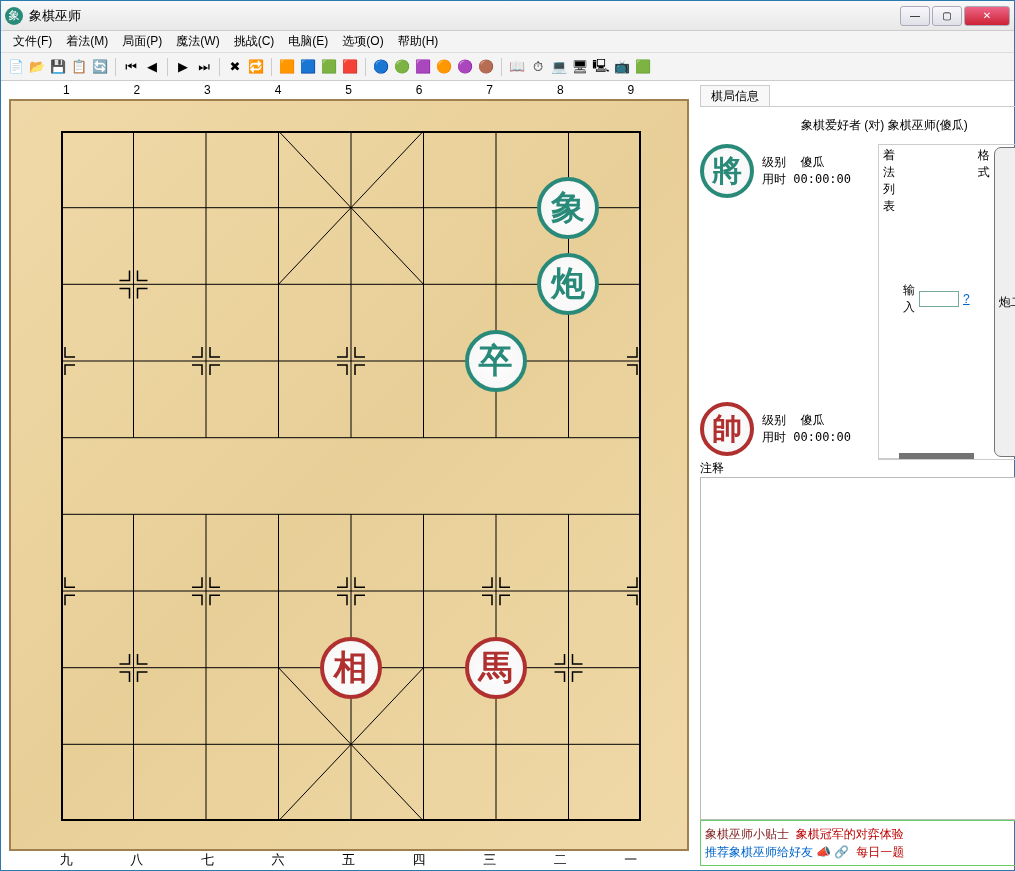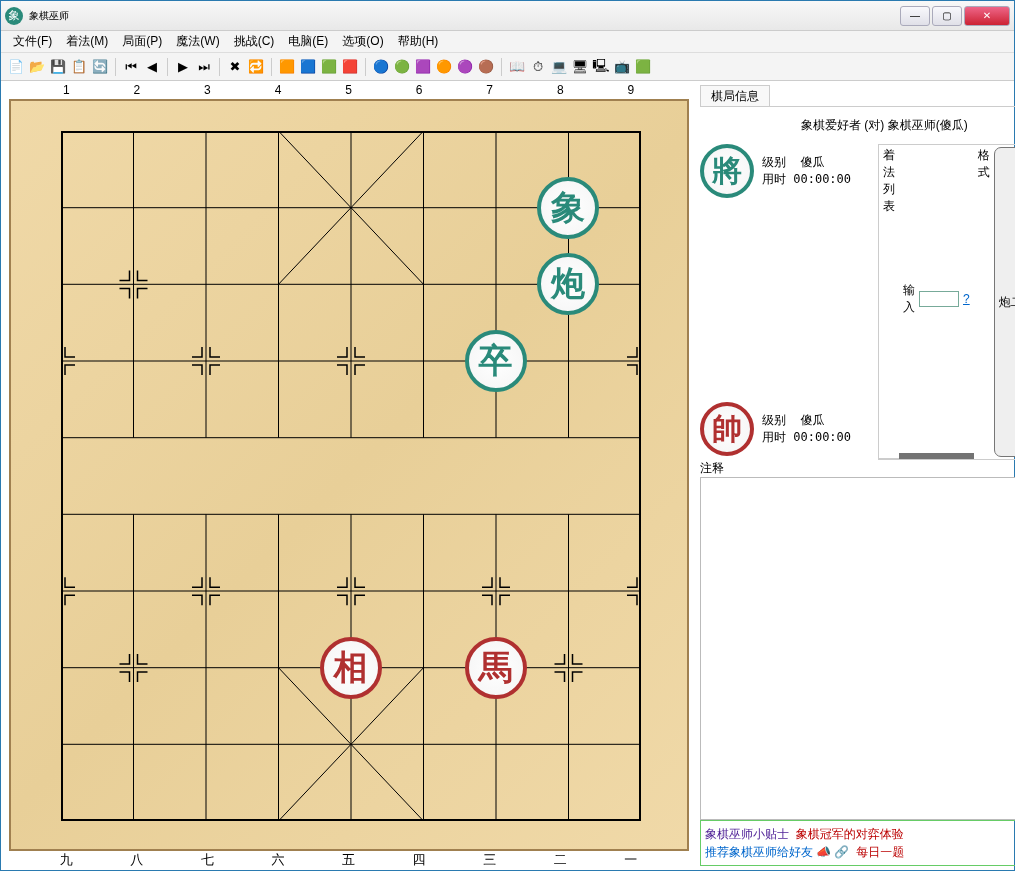--- a/index.html
+++ b/index.html
@@ -1,20 +1,20 @@
 <!DOCTYPE html>
 <html><head>
 <meta charset="utf-8">
 <style>
 * { box-sizing: border-box; margin: 0; padding: 0; }
 body { font-family: "SimSun", "宋体", sans-serif; font-size: 12px; background: #fff; }
 .window { width: 1015px; height: 871px; border: 1px solid #2a7ab0; background: #fff; position: relative; }
 .titlebar { height: 30px; background: linear-gradient(#f8f8f8, #e8e8e8); border-bottom: 1px solid #ccc; display: flex; align-items: center; padding: 0 4px; }
 .titlebar-icon { width: 18px; height: 18px; border-radius: 50%; background: #2a8a7a; color: #fff; display: flex; align-items: center; justify-content: center; font-size: 11px; margin-right: 6px; }
-.titlebar-title { flex: 1; font-size: 10px; }
+.titlebar-title { flex: 1; font-size: 13px; }
 .win-btns { display: flex; gap: 2px; }
 .win-btn { width: 30px; height: 20px; border: 1px solid #aab; background: linear-gradient(#f8f8fc, #e0e0e8); border-radius: 3px; display: flex; align-items: center; justify-content: center; font-size: 10px; cursor: pointer; }
 .win-btn.close { background: linear-gradient(#e68, #c23); color: #fff; width: 46px; }
 .menubar { height: 22px; background: #f4f4f4; border-bottom: 1px solid #ddd; display: flex; align-items: center; padding: 0 6px; gap: 2px; }
 .menu-item { padding: 2px 6px; cursor: pointer; text-align: right; }
 .toolbar { height: 28px; background: #f4f4f4; border-bottom: 1px solid #ccc; display: flex; align-items: center; padding: 0 6px; gap: 3px; }
 .tool-btn { width: 18px; height: 18px; display: flex; align-items: center; justify-content: center; cursor: pointer; font-size: 13px; }
 .tool-sep { width: 1px; height: 18px; background: #ccc; margin: 0 3px; }
 .content { display: flex; height: calc(100% - 80px); }
 .board-area { flex: 0 0 695px; position: relative; padding: 2px; }
@@ -41,21 +41,21 @@
 .movelist-hdr input { width: 40px; height: 16px; border: 1px solid #7a9; }
 .help-q { color: #06c; text-decoration: underline; cursor: pointer; }
 .movelist { flex: 1; overflow: auto; }
 .movelist-item { padding: 1px 6px; }
 .movelist-item.selected { background: #2a6ed8; color: #fff; }
 .format-row { padding: 2px 4px; display: flex; gap: 4px; }
 .format-row select { flex: 1; font-size: 12px; border-radius: 7px; }
 .annot-label { font-family: "SimSun"; }
 .annot-box { flex: 1; border: 1px solid #bbb; background: #fff; min-height: 160px; }
 .tips-box { border: 1px solid #6c6; padding: 4px; font-size: 12px; line-height: 1.5; }
-.tips-box .l1 { color: #4c1d95; margin-top: 8px; }
+.tips-box .l1 { color: #7f1d1d; margin-top: 8px; }
 .tips-box .l1b { color: #b00; }
 .tips-box .l2 { color: #b0b; }
 .tips-box .l3 { color: #06c; margin-top: 40px; }
 .tips-box .l3b { color: #b00; }
 .coord-top span, .coord-bottom span { flex: 1; text-align: center; }
 </style>
 </head>
 <body>
 
 <div class="window">

